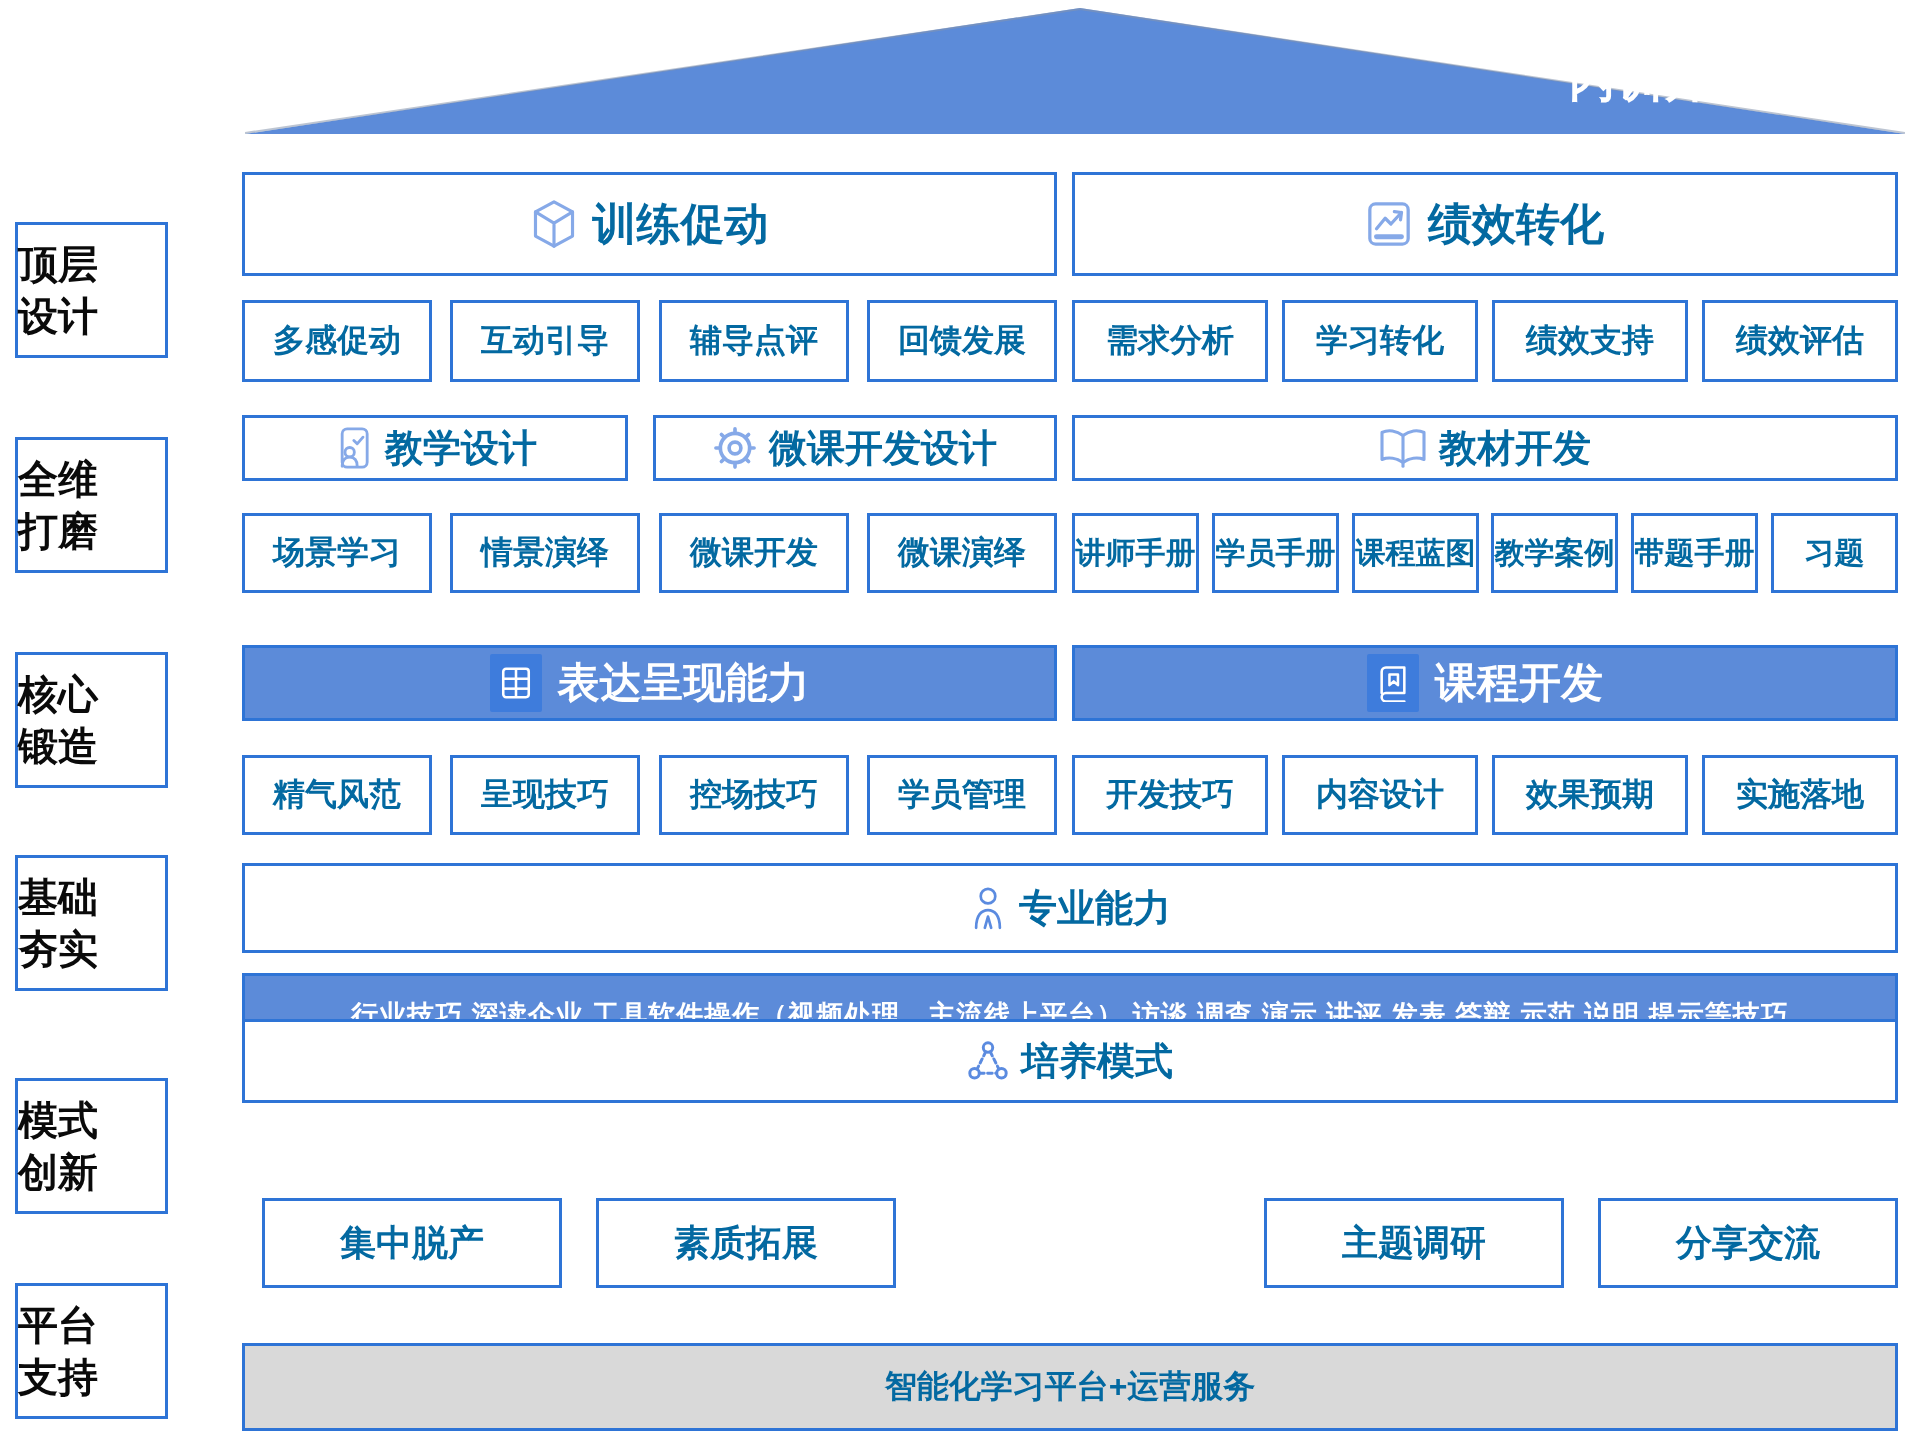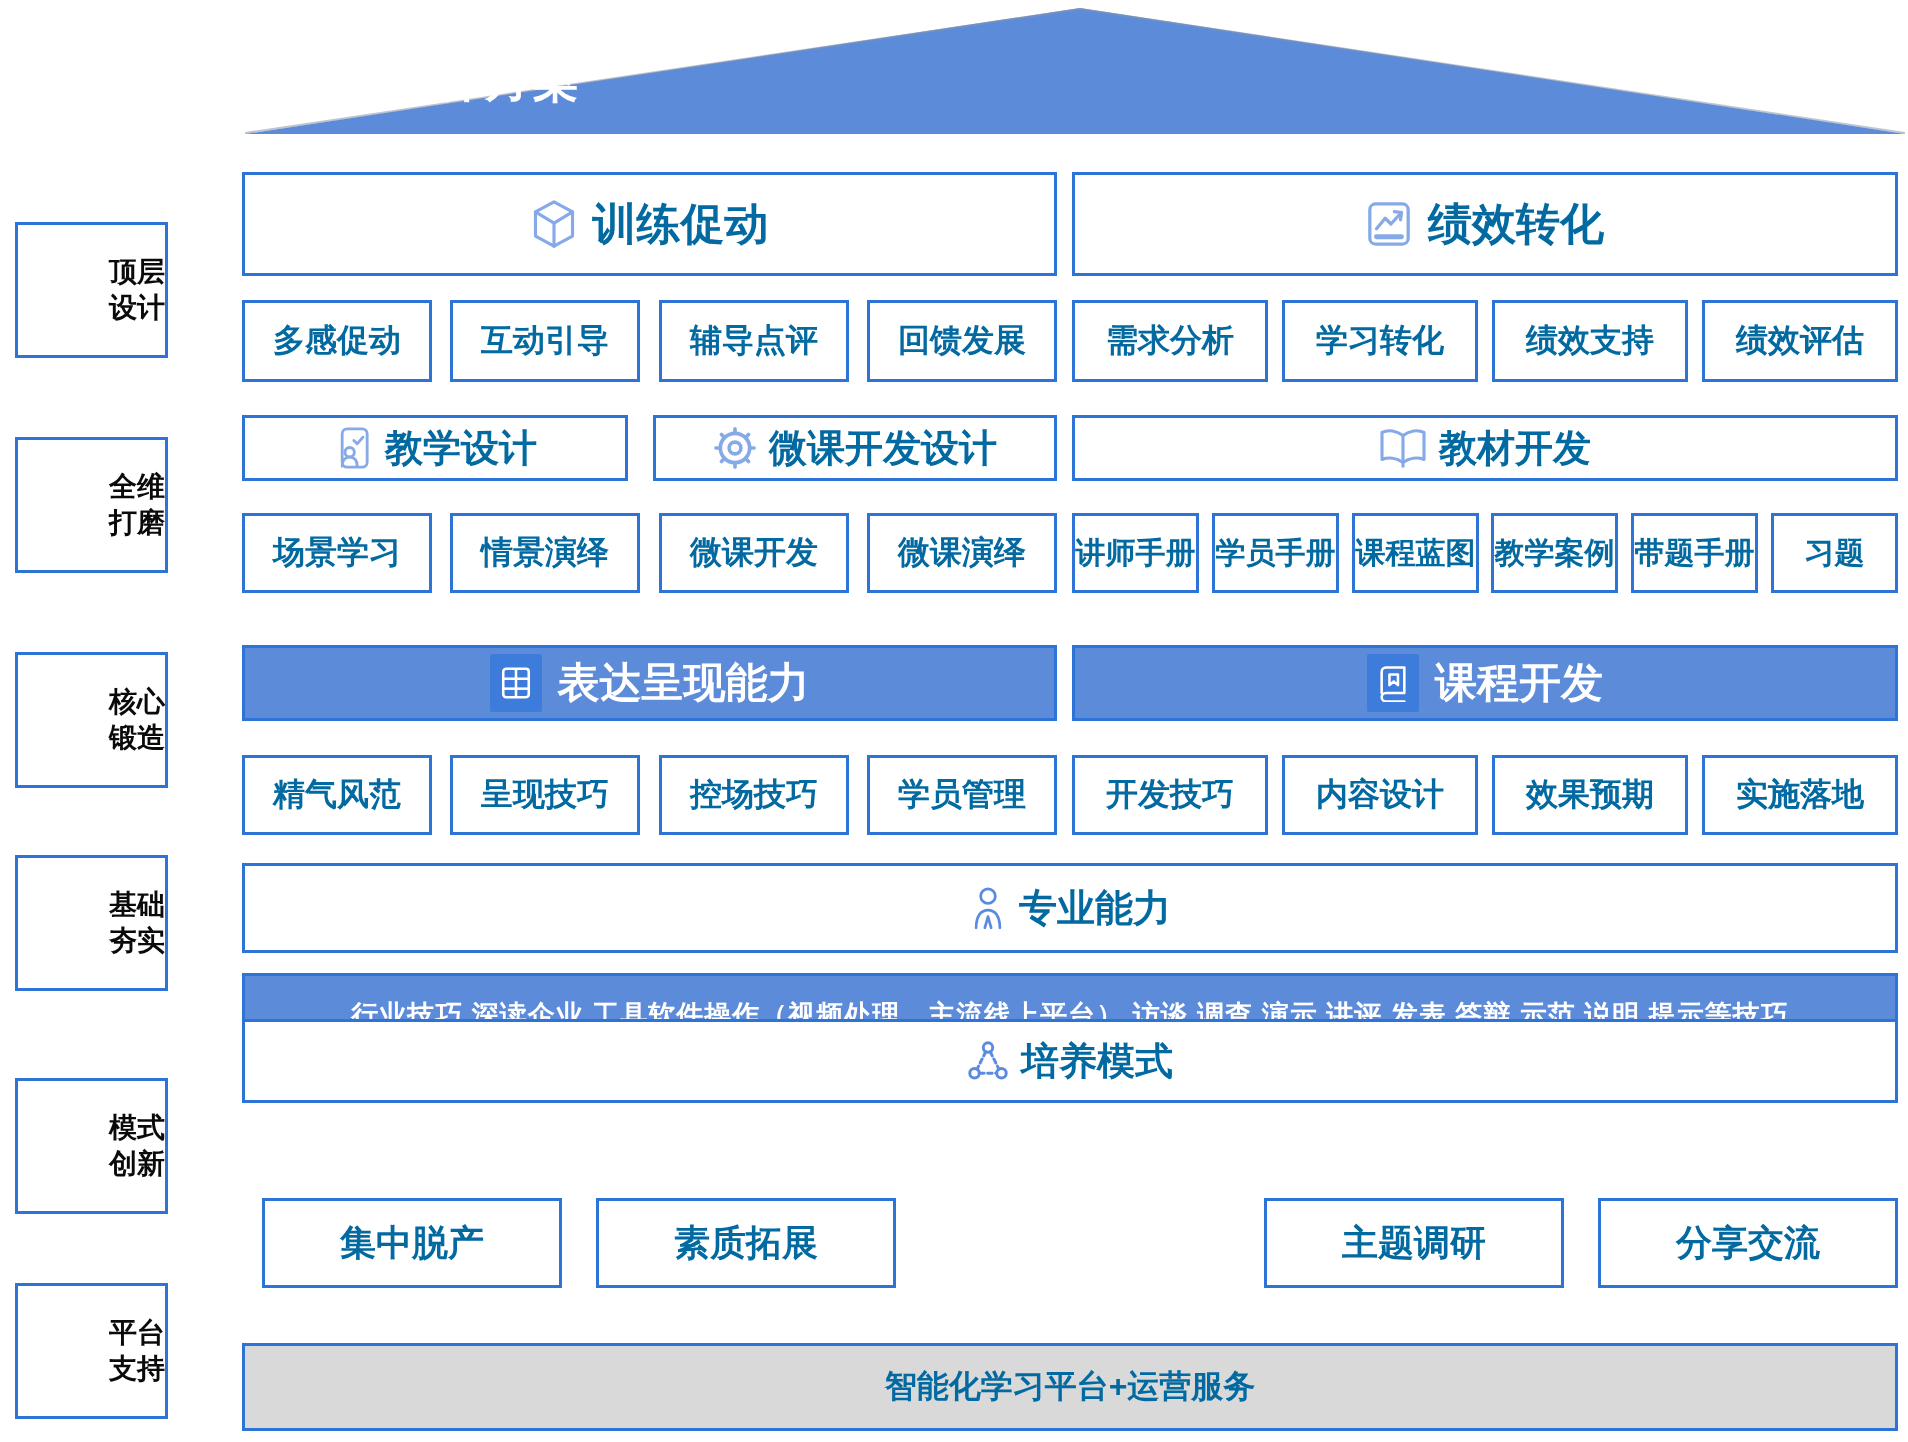--- a/index.html
+++ b/index.html
@@ -10,29 +10,29 @@
   .canvas {
     position:relative;
     width:1908px; height:1442px;
     background:#ffffff;
     overflow:hidden;
   }
   
   .roof { position:absolute; left:245px; top:8px; width:1660px; height:126px; }
   .roof-title {
     position:absolute; left:245px; top:50px; width:1660px;
-    text-align:left; color:#ffffff;
+    text-align:right; color:#ffffff;
     font-size:46px; font-weight:bold; letter-spacing:2px;
   }
   
   .side-box {
     position:absolute; left:15px; width:153px; height:136px;
     border:3px solid #2E74D6; background:#ffffff;
-    display:flex; align-items:center; justify-content:flex-end;
-    font-size:28px; font-weight:bold; color:#0a0a0a;
+    display:flex; align-items:center; justify-content:flex-start;
+    font-size:40px; font-weight:bold; color:#0a0a0a;
     text-align:center; line-height:1.3;
   }
   .side-box span { white-space:pre-line; }
   
   .box {
     position:absolute; border:3px solid #2E74D6; background:#ffffff;
     display:flex; align-items:center; justify-content:center;
     font-weight:bold; color:#0369a1; gap:16px;
   }
   .hdr-lg  { font-size:44px; }

